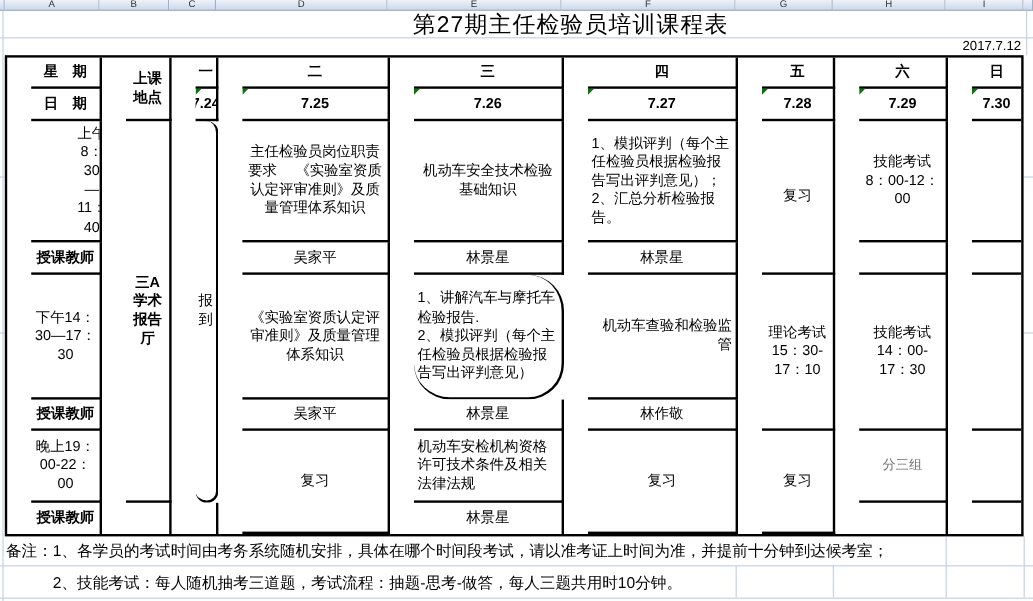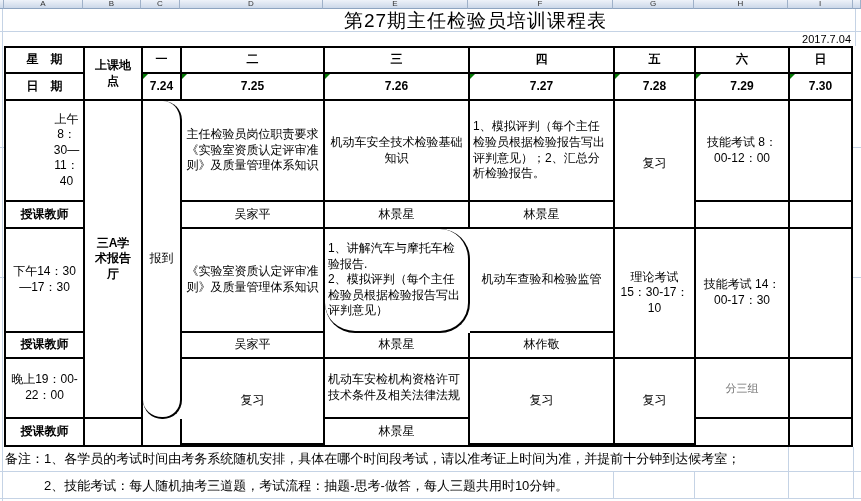--- a/index.html
+++ b/index.html
@@ -25,21 +25,21 @@
   .sheetdate { position:absolute; top:33px; right:10px; font-size:11px; }
 
   
   .tbl { position:absolute; left:4px; top:46px; border:2px solid #000;
          display:grid;
          grid-template-columns:79px 58px 39px 143px 145px 145px 81px 94px 61px;
          grid-template-rows:26px 27px 101px 27px 104px 26px 60px 26px;
          background:#fff; }
   .cell { position:relative; border-right:2px solid #000; border-bottom:2px solid #000;
           display:flex; align-items:center; justify-content:center;
-          text-align:center; font-size:12px; line-height:1.3; padding:1px 3px; overflow:hidden; }
+          text-align:center; font-size:12px; line-height:1.3; padding:1px 3px; overflow:hidden;margin-left:20px; }
   .cell.lastcol { border-right:none; }
   .cell.lastrow { border-bottom:none; }
   .b { font-weight:bold; }
   .left { text-align:left; justify-content:flex-start; }
   .narrow { max-width:42px; display:inline-block; }
   .gray { color:#707070; font-size:11px; }
   .tri { position:absolute; left:0; top:0; width:0; height:0;
          border-top:5px solid #047804; border-right:5px solid transparent; }
 
   
@@ -73,21 +73,21 @@
   <div class="gl" style="left:0; top:147px; width:4px; height:1px;"></div>
   <div class="gl" style="left:0; top:277px; width:4px; height:1px;"></div>
   <div class="gl" style="left:0; top:471px; width:861px; height:1px;"></div>
   <div class="gl" style="left:0; top:498px; width:861px; height:1px;"></div>
   <div class="gl" style="left:613px; top:471px; width:1px; height:27px;"></div>
   <div class="gl" style="left:694px; top:471px; width:1px; height:27px;"></div>
   <div class="gl" style="left:788px; top:447px; width:1px; height:51px;"></div>
   <div class="gl" style="left:853px; top:447px; width:1px; height:51px;"></div>
 
   <div class="title">第27期主任检验员培训课程表</div>
-  <div class="sheetdate">2017.7.04</div>
+  <div class="sheetdate">2017.7.12</div>
 
   <div class="tbl">
 
     <div class="cell b" style="grid-row:1; grid-column:1;">星　期</div>
     <div class="cell b" style="grid-row:1/3; grid-column:2;text-align:center;">
         <span class="narrow">上课地点</span>
       </div>
     <div class="cell b" style="grid-row:1; grid-column:3;">一</div>
     <div class="cell b" style="grid-row:1; grid-column:4;">二</div>
     <div class="cell b" style="grid-row:1; grid-column:5;">三</div>

